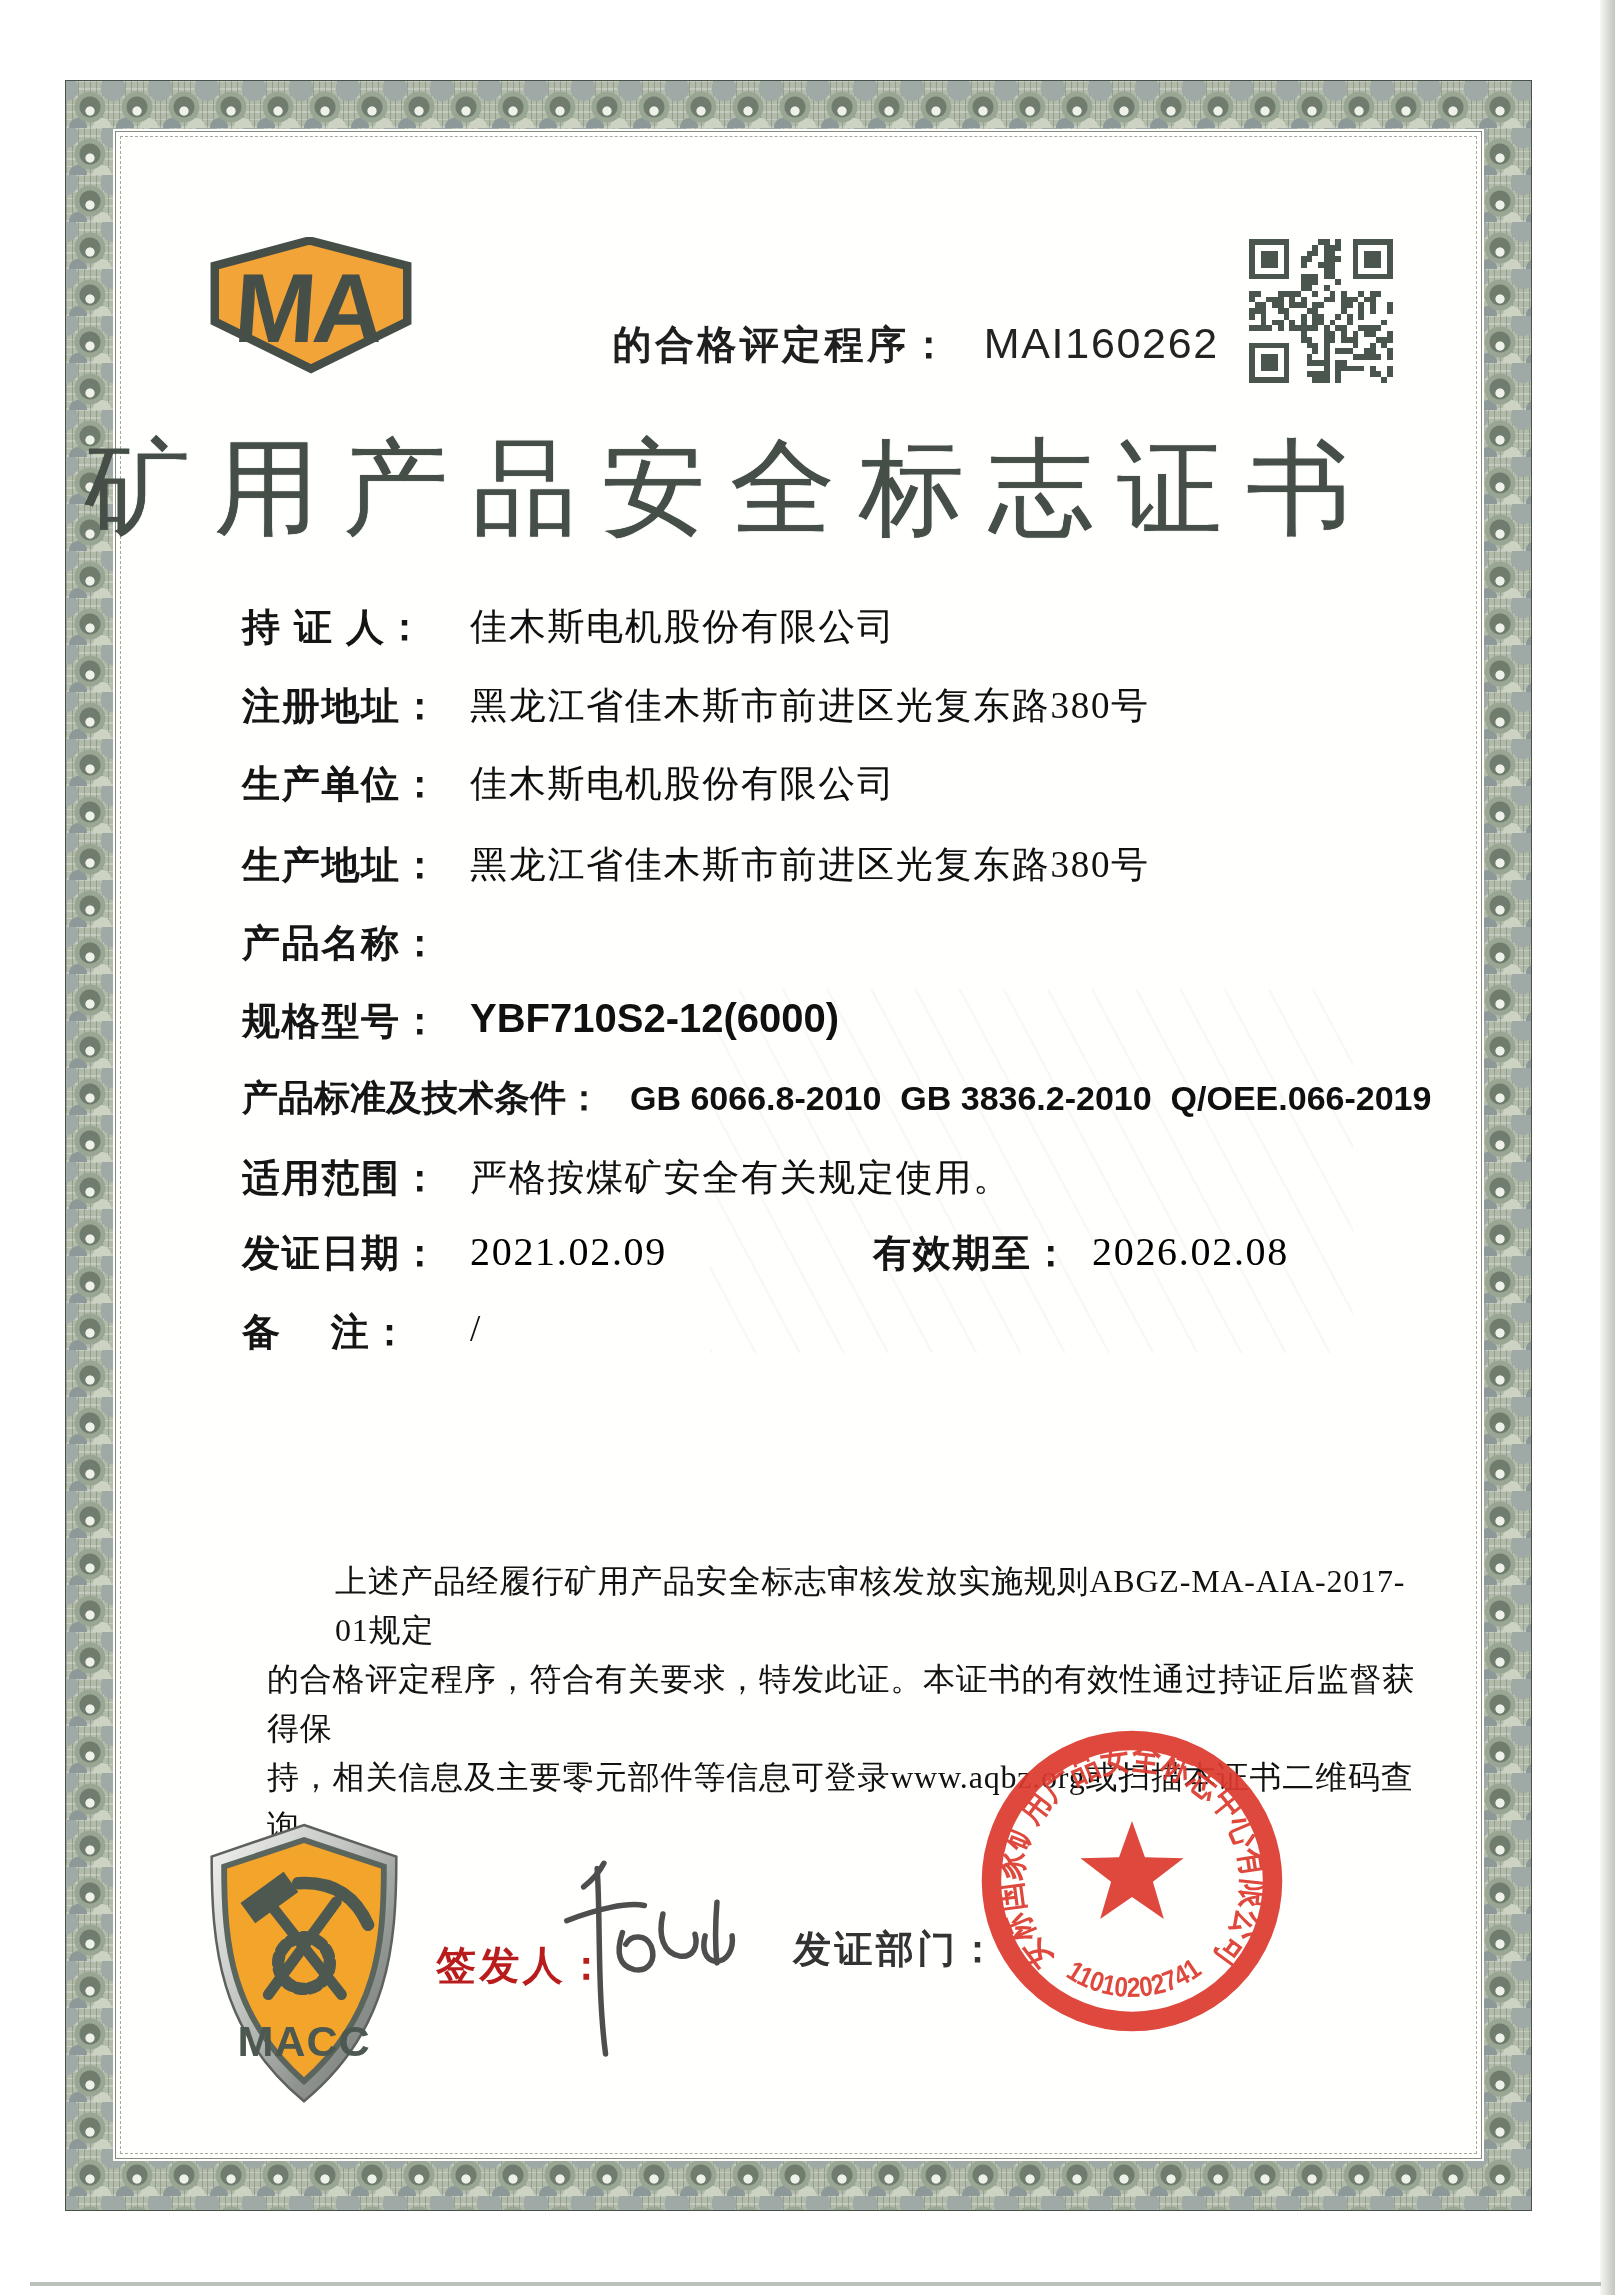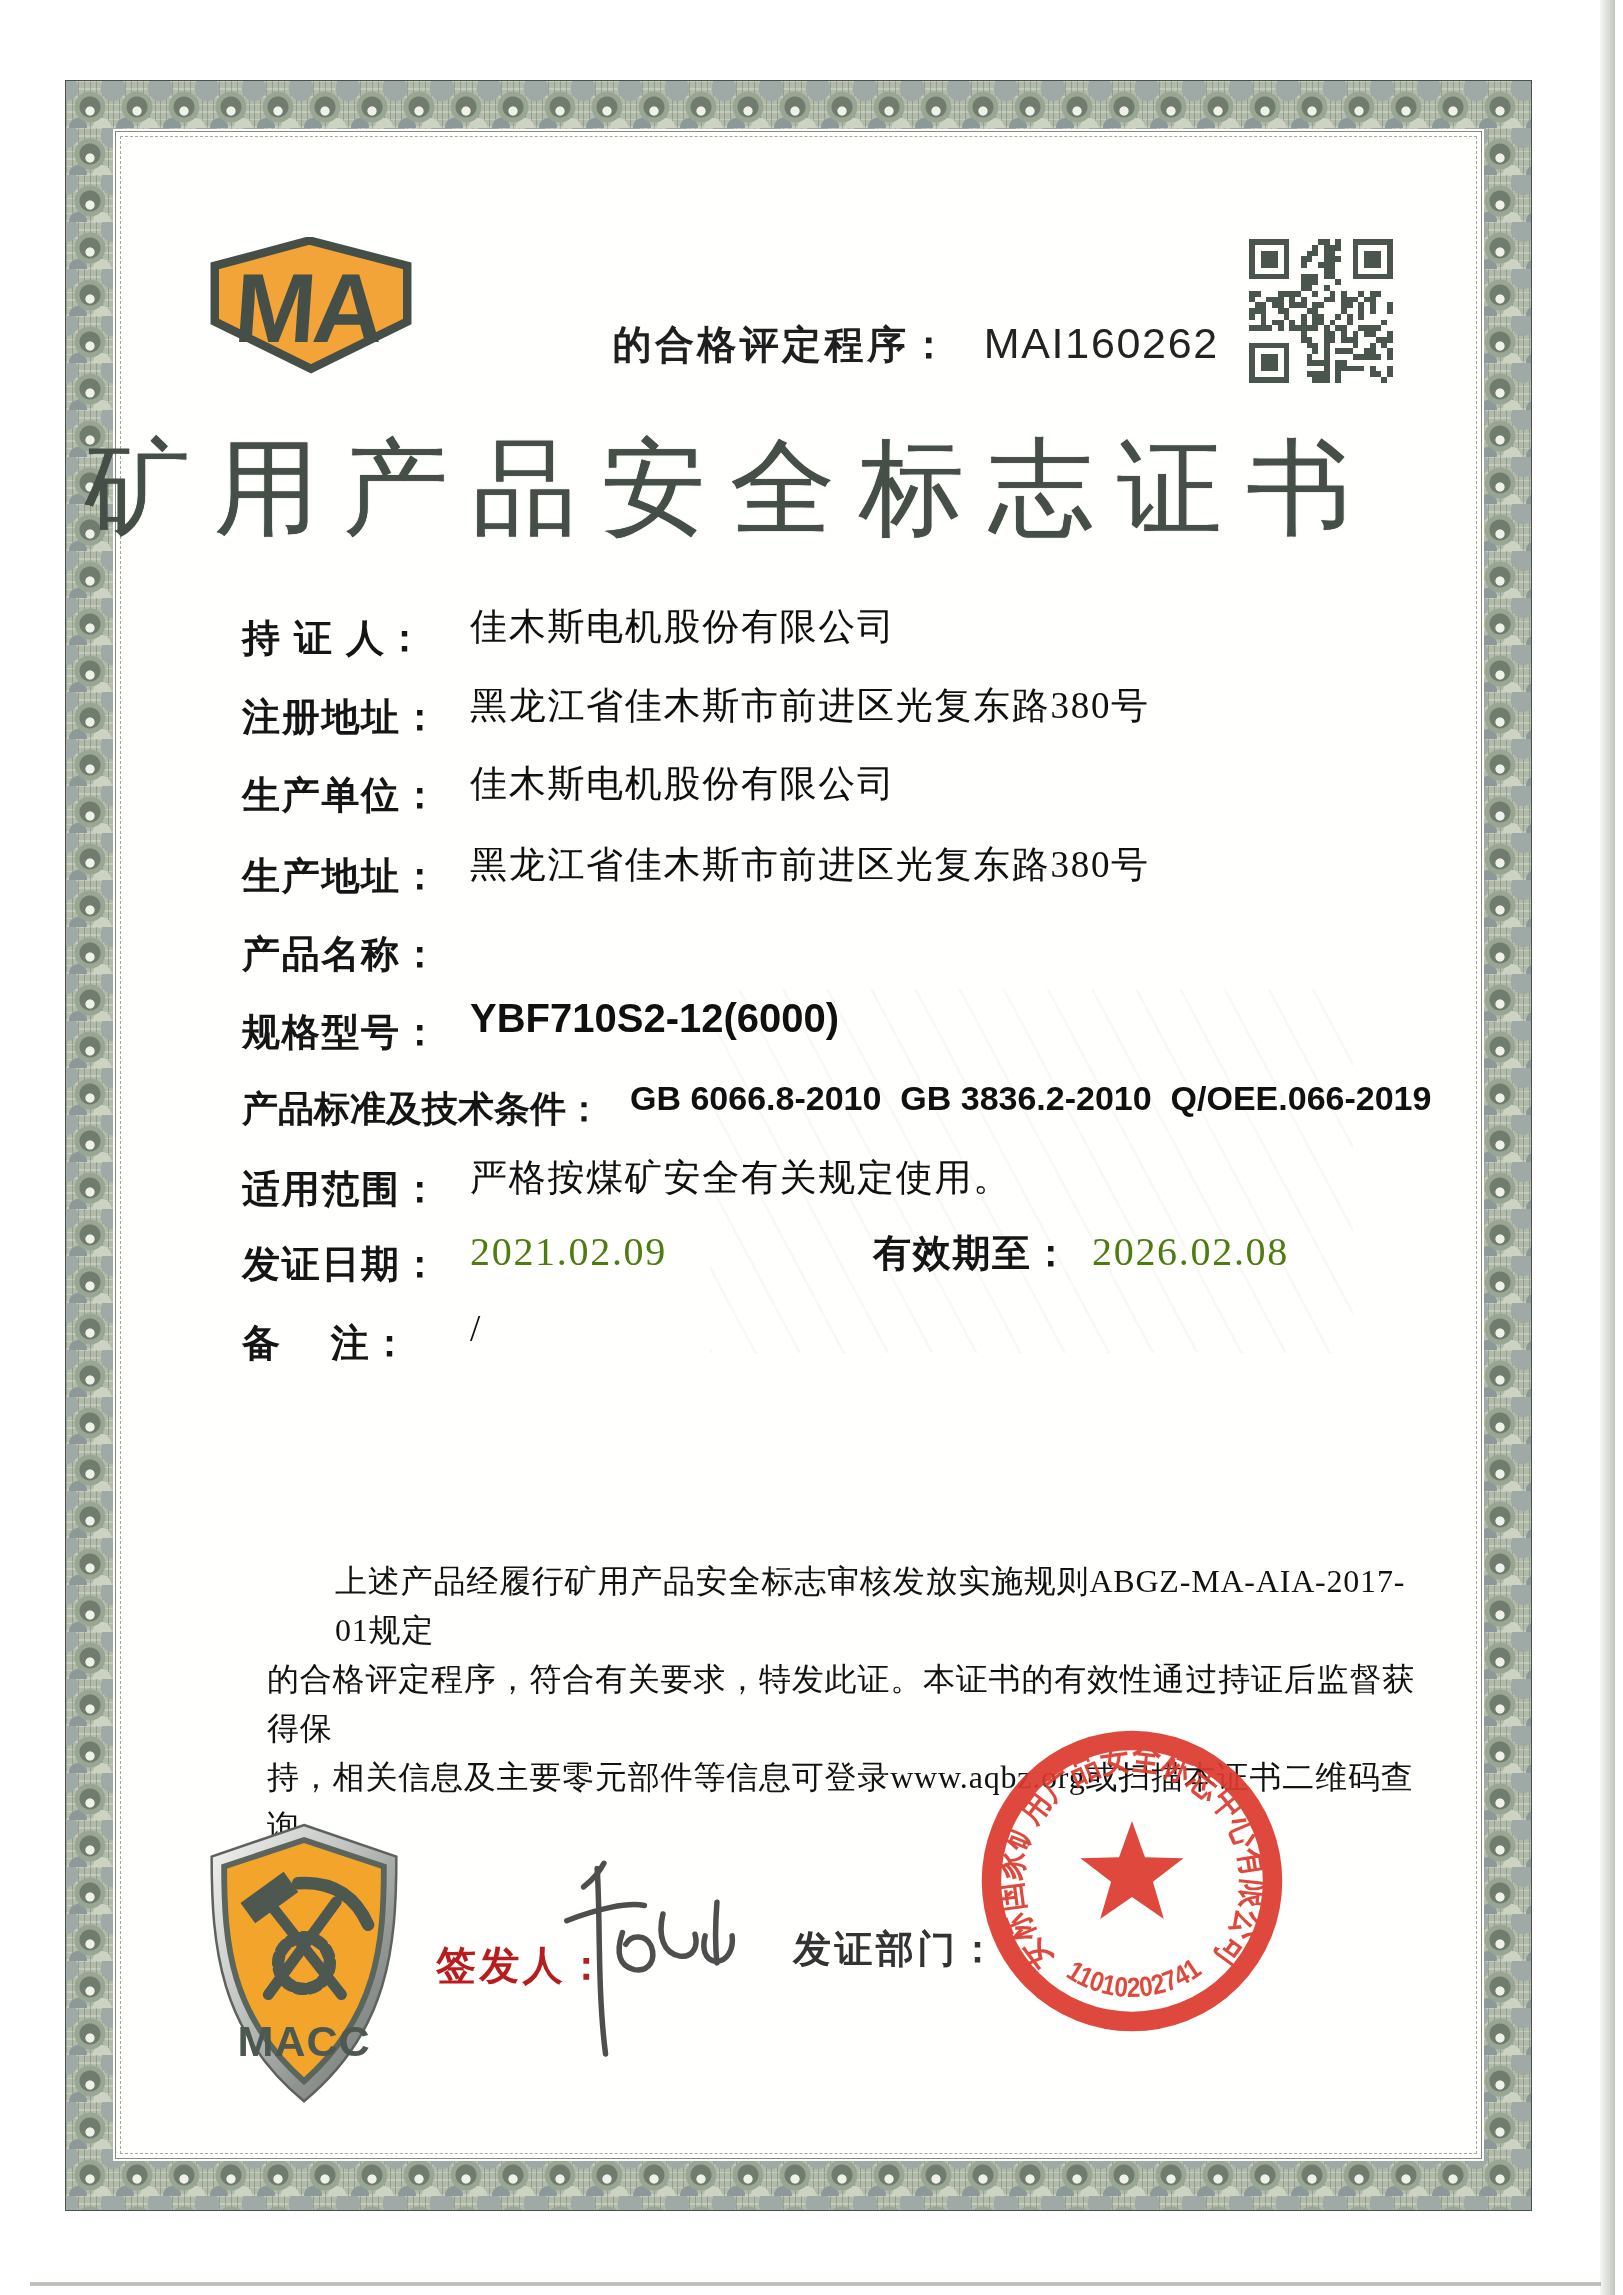--- a/index.html
+++ b/index.html
@@ -38,32 +38,32 @@
   .serial-number{font-family:Liberation Sans, sans-serif;font-size:43px;color:#23241f;letter-spacing:1.7px;margin-left:32px;text-align:center;}
   .qr{position:absolute;left:1249px;top:239px;width:144px;height:144px;}
 
   .title{position:absolute;left:85px;top:423px;width:1454px;text-align:left;
          font-family:"Liberation Serif",serif;font-weight:normal;font-size:105px;line-height:132px;
          color:#454f48;letter-spacing:24px;text-shadow:0 0 0.8px #2c352e;white-space:nowrap;}
 
   
   .row{position:absolute;left:0;width:1623px;height:54px;}
   .flabel{position:absolute;left:242px;font-weight:bold;font-size:38px;color:#151515;
-          letter-spacing:1.7px;white-space:pre;margin-top:11px;}
+          letter-spacing:1.7px;white-space:pre;}
   .fvalue{position:absolute;left:470px;font-size:37px;color:#101010;white-space:pre;
           font-family:"Liberation Serif",serif;letter-spacing:1.7px;}
   .fvalue.num{font-family:"Liberation Sans",sans-serif;font-weight:bold;font-size:40px;letter-spacing:0;}
   .r0{top:602px}.r1{top:681px}.r2{top:759px}.r3{top:840px}
   .r4{top:918px}.r5{top:996px}.r6{top:1074px}.r7{top:1153px}
   .r6 .flabel{letter-spacing:0;font-size:36px;}
   .r6 .fvalue{left:630px;top:5px;font-family:"Liberation Sans",sans-serif;font-weight:bold;
               font-size:34px;letter-spacing:0;}
   .row-dates{top:1228px}
   .lab2{position:absolute;left:873px;font-weight:bold;font-size:38px;color:#151515;letter-spacing:1.7px;white-space:pre;}
-  .dateval{position:absolute;font-family:"Liberation Serif",serif;font-size:40px;color:#4d7c0f;letter-spacing:1.7px;}
+  .dateval{position:absolute;font-family:"Liberation Serif",serif;font-size:40px;color:#000000;letter-spacing:1.7px;}
   .d1{left:470px}.d2{left:1092px}
   .row-remark{top:1307px}
 
   
   .statement{position:absolute;left:267px;top:1557px;width:1157px;
              font-family:"Liberation Serif",serif;font-size:32px;line-height:49px;color:#121212;
              letter-spacing:0.8px;}
   .statement .l1{padding-left:68px;}
 
   

